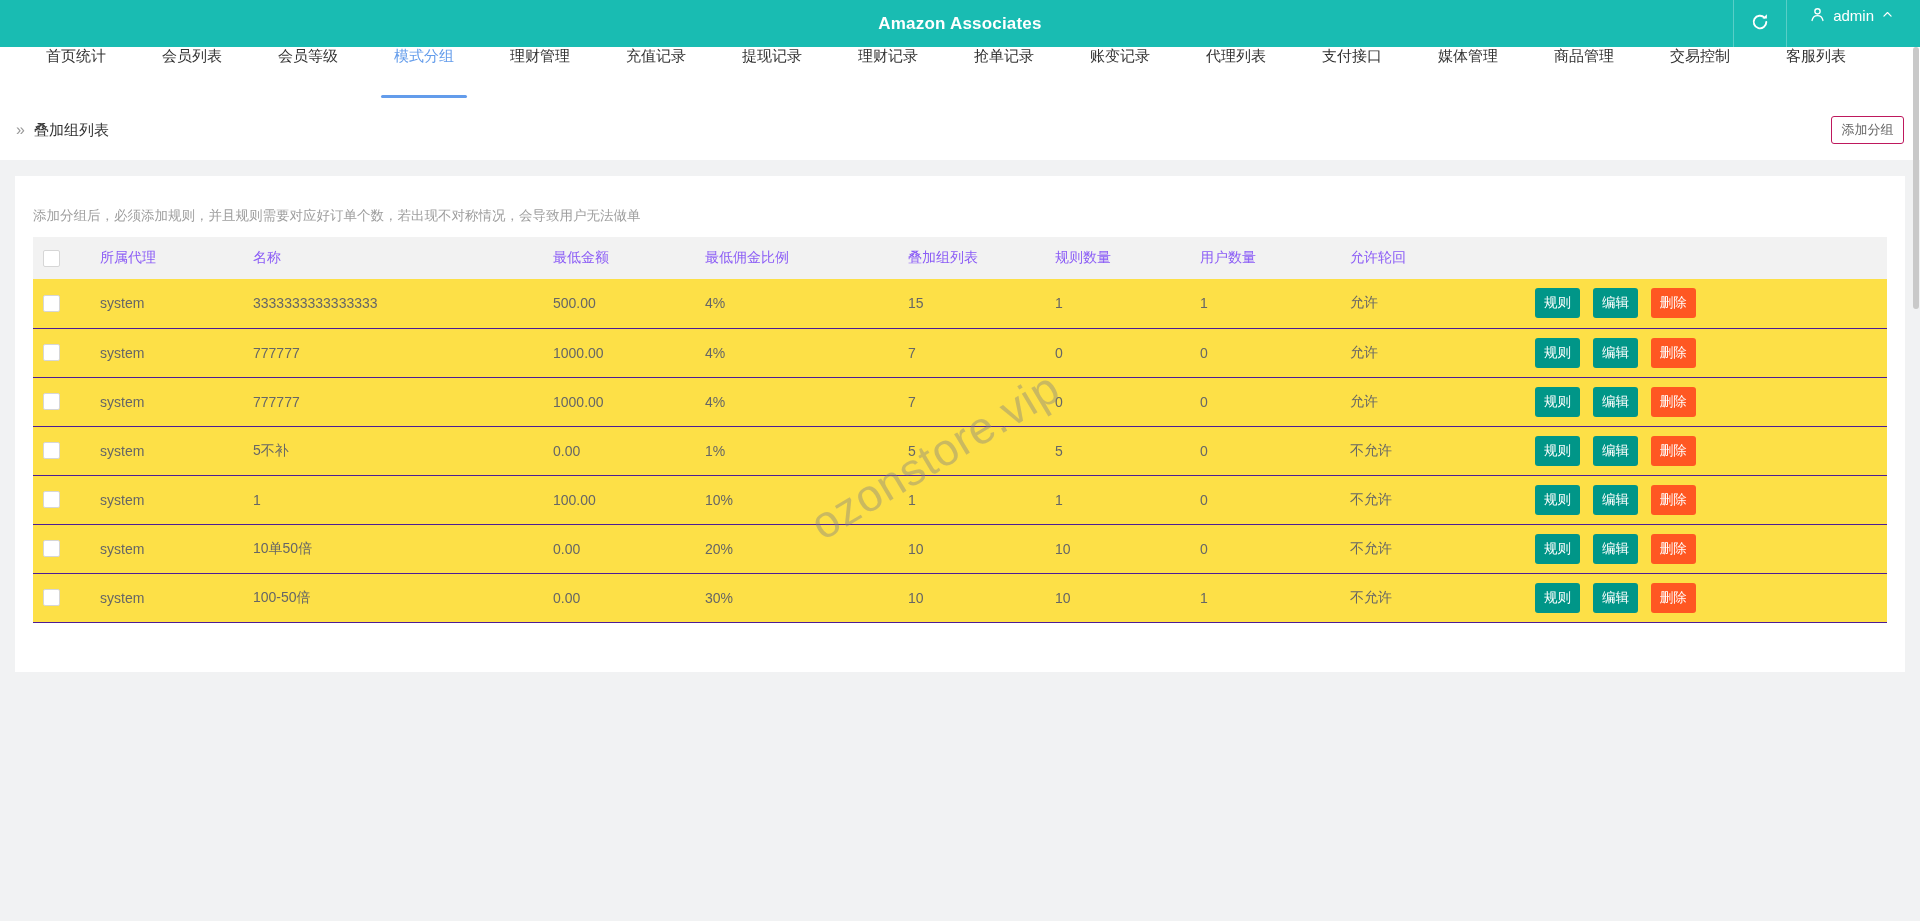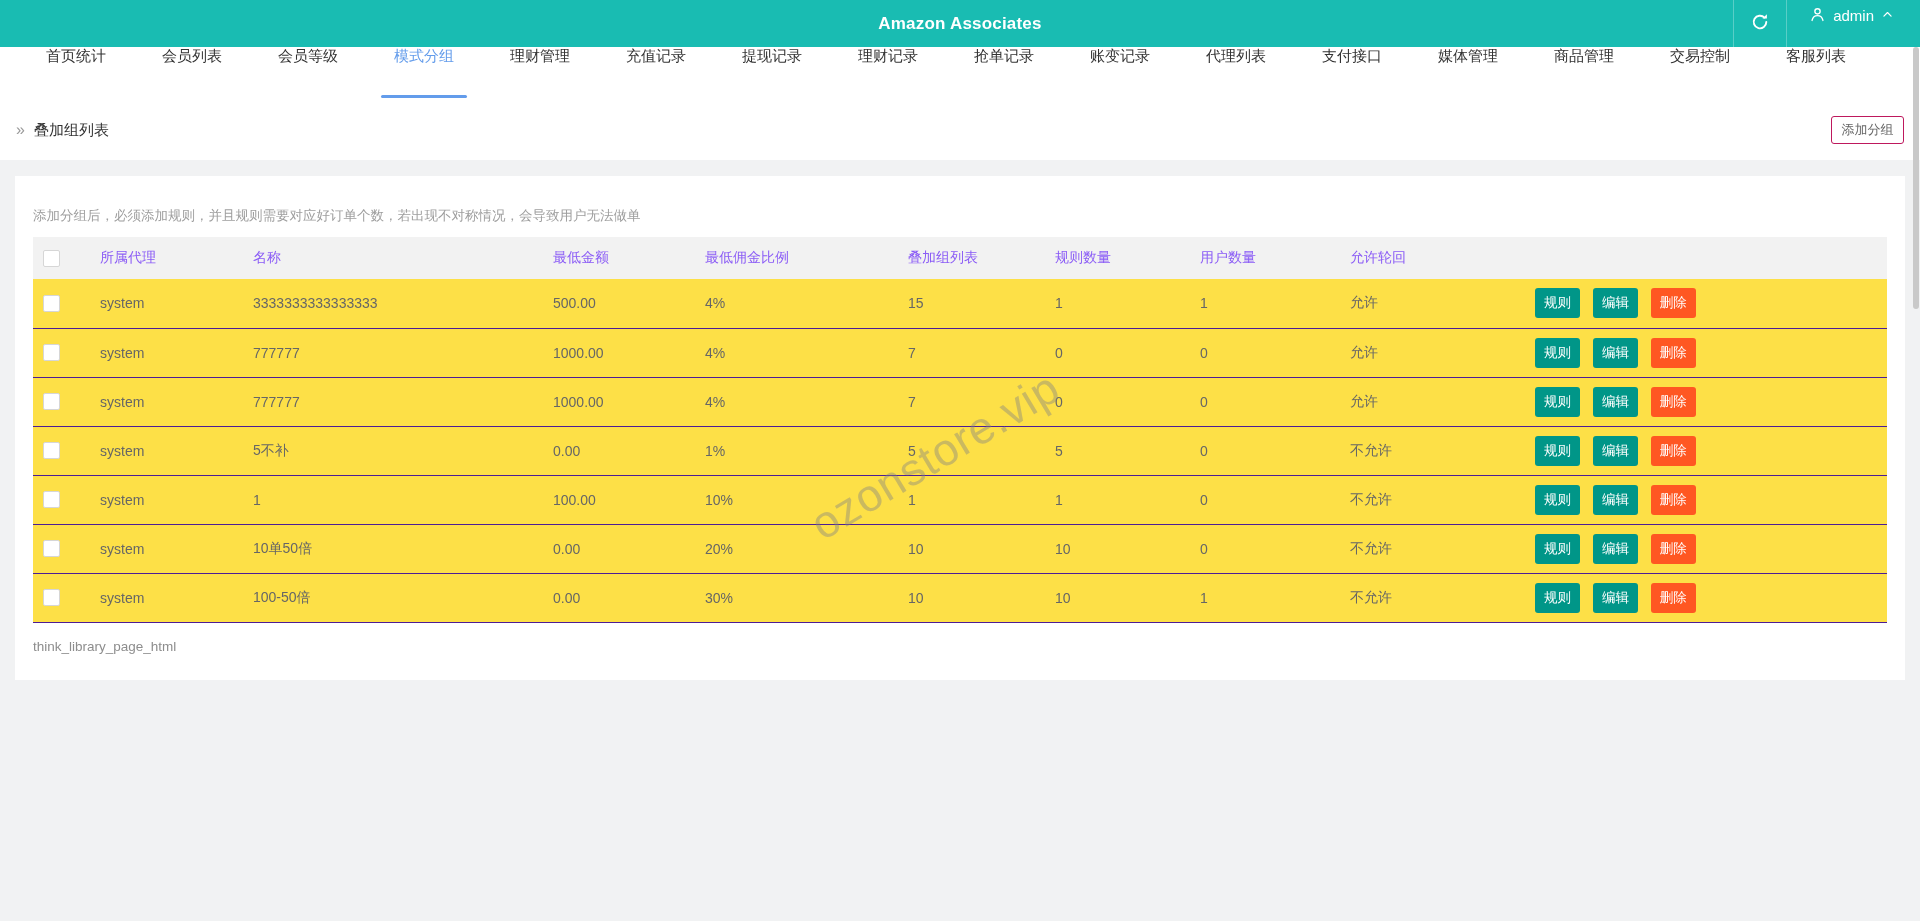--- a/index.html
+++ b/index.html
@@ -354,18 +354,17 @@
         <td>不允许</td>
         <td>
           <button class="btn btn-teal">规则</button>
           <button class="btn btn-teal">编辑</button>
           <button class="btn btn-orange">删除</button>
         </td>
       </tr>
         </tbody>
     </table>
 
-    <div class="footer-text">think_library_page_html</div>
   </div>
 
   <div class="watermark">ozonstore.vip</div>
   <div class="scroll-thumb"></div>
 </div>
 
 </body></html>

